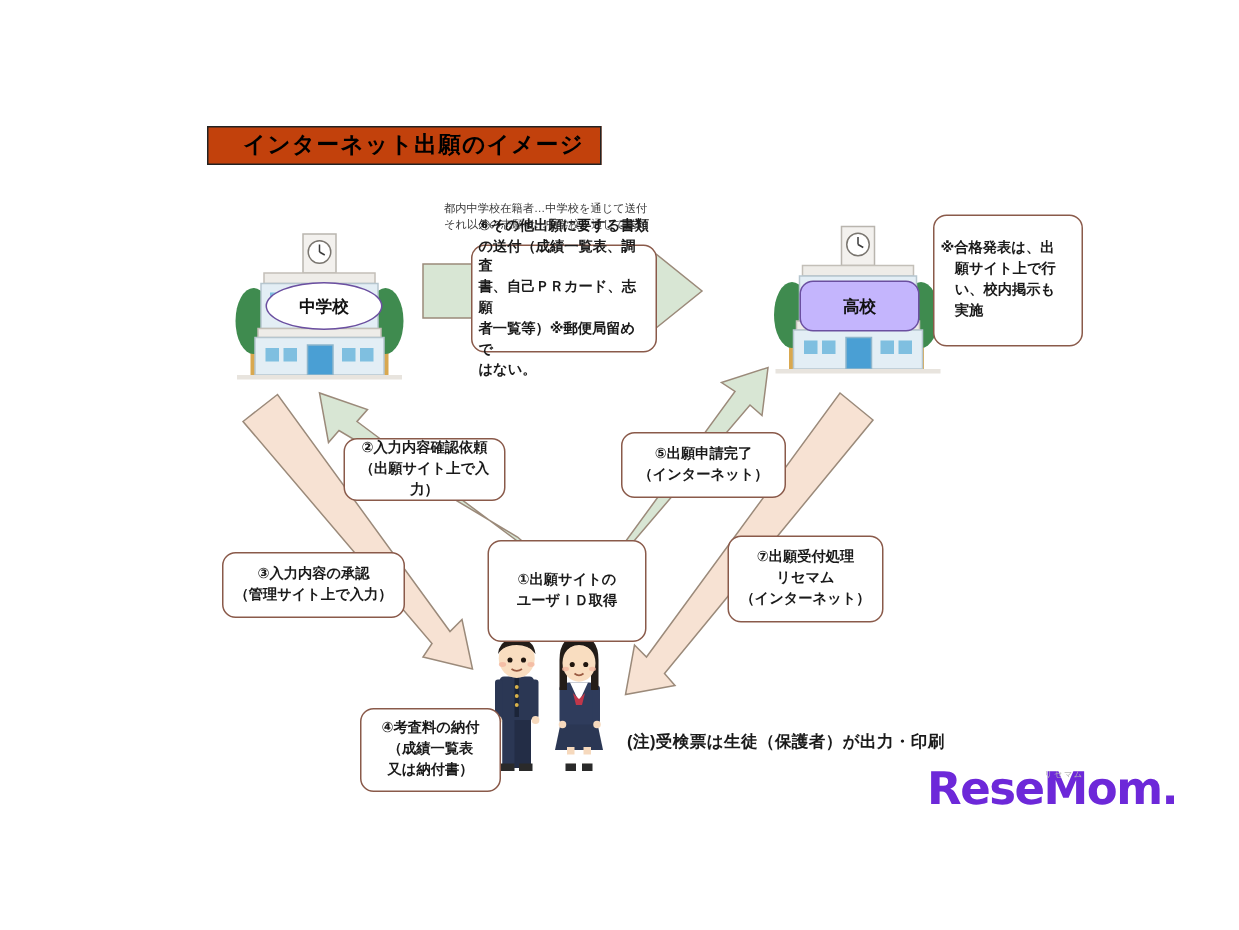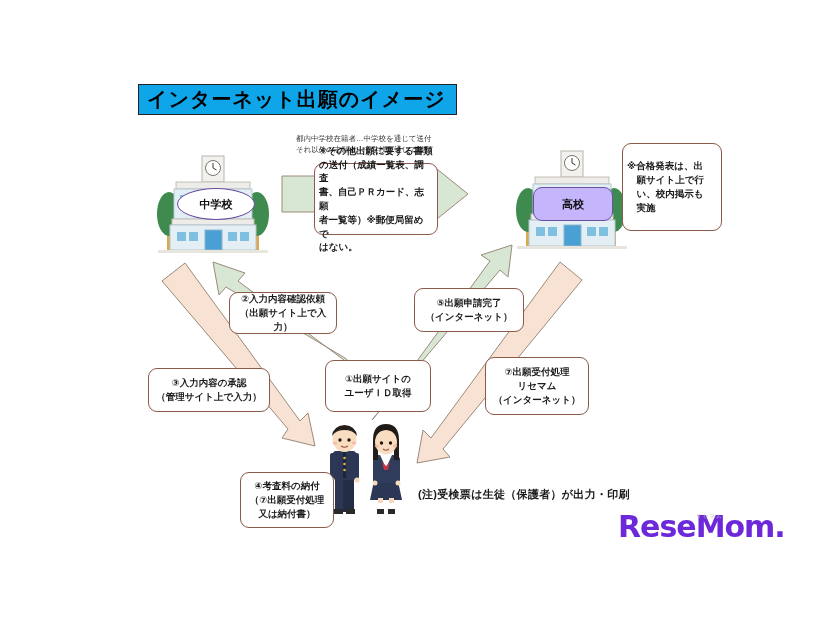--- a/index.html
+++ b/index.html
@@ -8,24 +8,24 @@
     background:#ffffff;
     font-family:"Liberation Sans","DejaVu Sans",sans-serif;
     overflow:hidden;
     position:relative;
   }
   #canvas{position:absolute;left:0;top:0;width:826px;height:620px;}
 
   
   .title-banner{
     position:absolute;left:138px;top:84px;
-    background:#0ea5e9;
+    background:#c2410c;
     border:1.5px solid #222;
-    padding:4px 10px 5px 8px;
-    font-size:20px;font-weight:bold;color:#000;
+    padding:4px 10px 5px 23px;
+    font-size:15px;font-weight:bold;color:#000;
     letter-spacing:1px;
     line-height:1;
   }
 
   
   .top-note{
     position:absolute;left:296px;top:134px;
     font-size:7.5px;color:#3b3b3b;
     line-height:1.45;
     white-space:nowrap;
@@ -57,21 +57,21 @@
   }
   .box .inner{width:100%;}
 
   #box6   {left:303px;top:163px;width:124px;height:72px;text-align:left;justify-content:flex-start;margin-left:11px;}
   #box6 .inner{text-align:left;}
   #boxRight{left:622px;top:143px;width:100px;height:88px;text-align:left;justify-content:flex-start;}
   #boxRight .inner{text-align:left;}
   #box2   {left:229px;top:292px;width:108px;height:42px;}
   #box5   {left:414px;top:288px;width:110px;height:44px;}
   #box3   {left:148px;top:368px;width:122px;height:44px;}
-  #box1   {left:325px;top:360px;width:106px;height:52px;}
+  #box1   {left:325px;top:360px;width:106px;height:68px;}
   #box7   {left:485px;top:357px;width:104px;height:58px;}
   #box4   {left:240px;top:472px;width:94px;height:56px;}
 
   
   .school{position:absolute;z-index:4;}
   #school-jhs{left:150px;top:152px;width:126px;height:108px;}
   #school-hs {left:513px;top:146px;width:118px;height:110px;}
 
   .school-label{
     position:absolute;
@@ -317,21 +317,21 @@
     <div class="inner">
       <div>⑦出願受付処理</div>
       <div>リセマム</div>
       <div>（インターネット）</div>
     </div>
   </div>
 
   <div class="box" id="box4">
     <div class="inner">
       <div>④考査料の納付</div>
-      <div>（⑦出願受付処理</div>
+      <div>（成績一覧表</div>
       <div>又は納付書）</div>
     </div>
   </div>
 
   <div class="bottom-note">(注)受検票は生徒（保護者）が出力・印刷</div>
 
   <div id="logo">
     <div class="logo-text">ReseMom.</div>
     <div class="logo-ruby">リセマム</div>
   </div>

